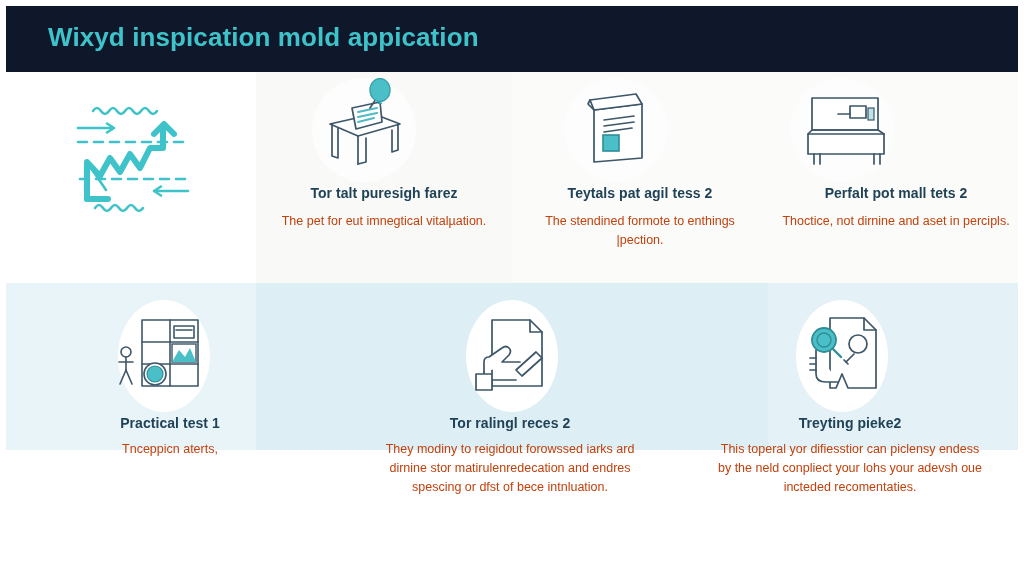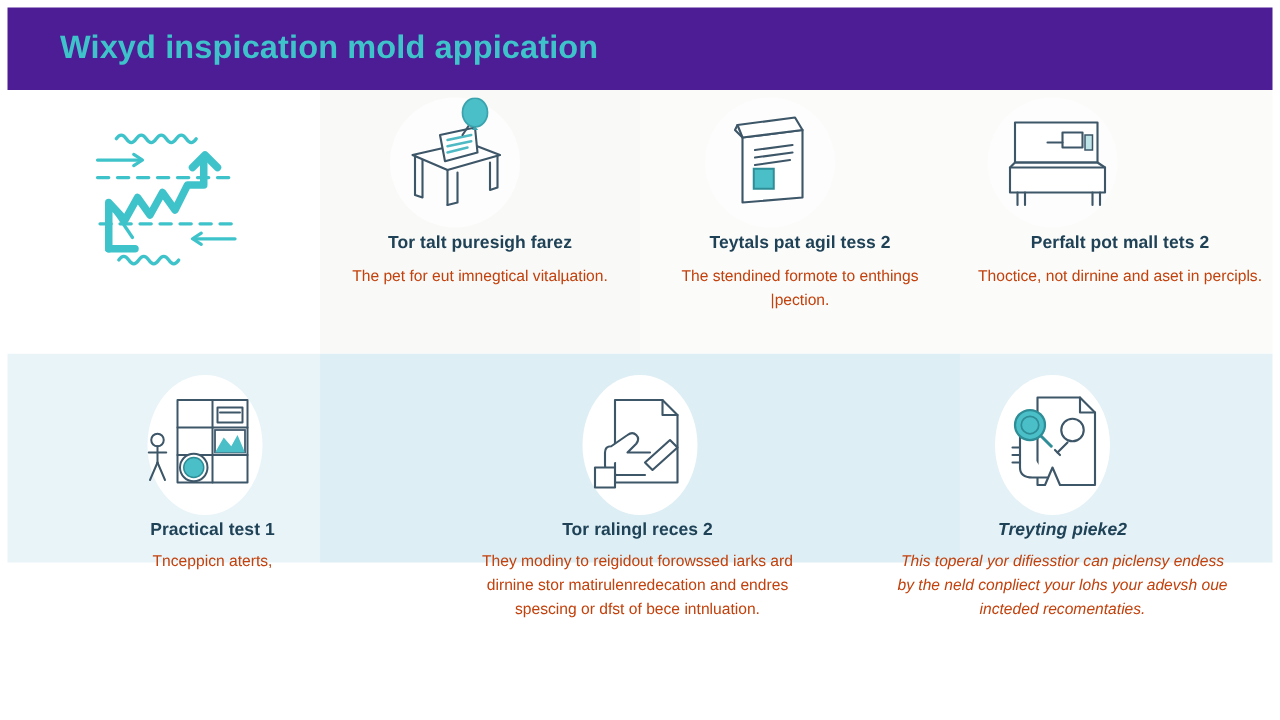--- a/index.html
+++ b/index.html
@@ -33,21 +33,21 @@
     z-index: 40;
   }
 
   
   .header {
     position: absolute;
     left: 0;
     top: 0;
     width: 1024px;
     height: 72px;
-    background: #4c1d95;
+    background: #0f172a;
     z-index: 5;
   }
   .page-title {
     position: absolute;
     left: 48px;
     top: 22px;
     font-size: 26px;
     font-weight: bold;
     letter-spacing: .1px;
     color: #3fc3ca;
@@ -199,21 +199,21 @@
     background: #fdfdfd;
   }
   #icon-top-1 { left: 312px; }
   #icon-top-2 { left: 564px; }
   #icon-top-3 { left: 790px; }
 
   
   .card-bottom { width: 270px; top: 415px; }
   #card-bottom-1 { left: 35px; }
   #card-bottom-2 { left: 375px; }
-  #card-bottom-3 { left: 715px; font-style: italic; }
+  #card-bottom-3 { left: 715px; }
 
   .icon-bottom {
     position: absolute;
     width: 108px;
     height: 112px;
     top: 300px;
     z-index: 7;
   }
   .icon-bottom .bubble-bg {
     width: 92px;

